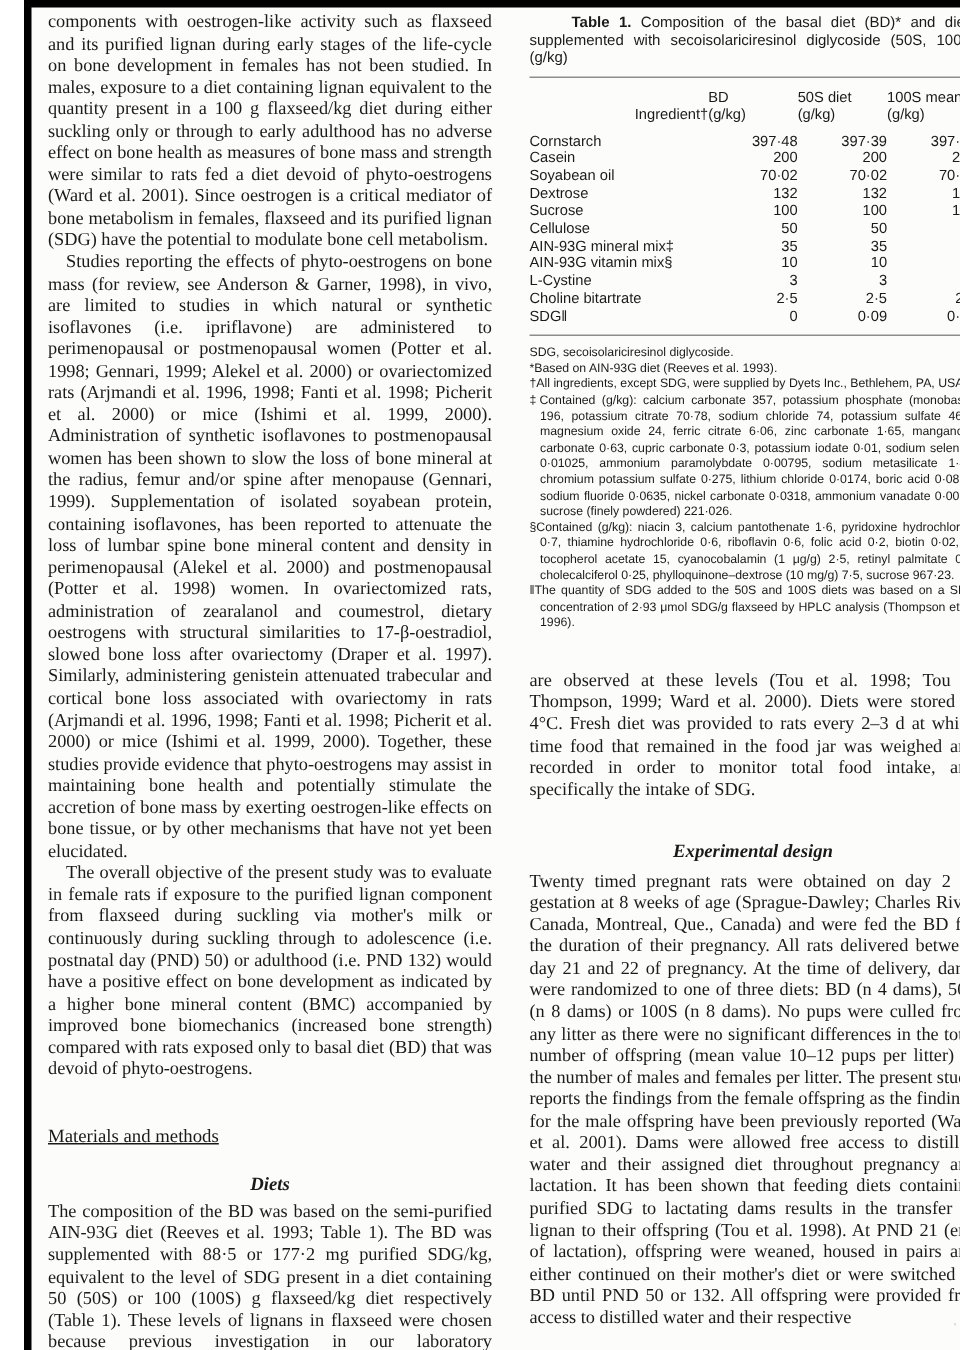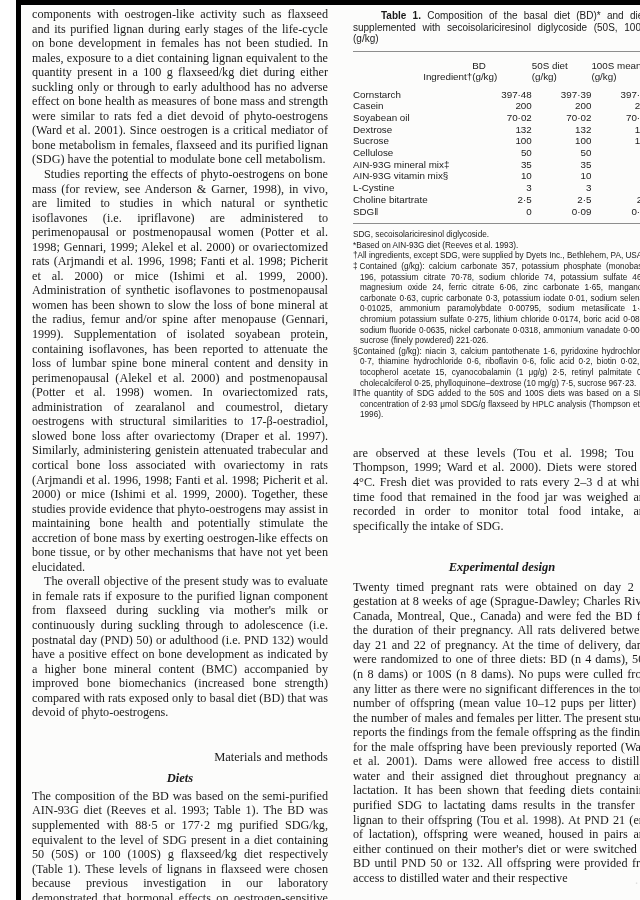--- a/index.html
+++ b/index.html
@@ -4,21 +4,21 @@
 <style>
   html, body { margin: 0; padding: 0; background: #fff; }
   body { width: 640px; height: 900px; position: relative; overflow: hidden; color: #1a1a1a; }
   .page { position: absolute; left: 16px; top: 0; width: 638px; height: 898px; border: 5px solid #000000; background: #fcfcfb; }
   .col { position: absolute; top: 0; }
   .left { left: 11px; width: 296px; }
   .right { left: 332px; width: 298px; }
   .serif { font-family: "Liberation Serif", serif; font-size: 12.2px; line-height: 14.55px; text-align: justify; }
   .serif p { margin: 0; }
   .indent { text-indent: 12px; }
-  .head1 { text-align: right; font-family: "Liberation Serif", serif; font-size: 12.5px; margin: 0; }
+  .head1 { text-align: left; font-family: "Liberation Serif", serif; font-size: 12.5px; margin: 0; text-decoration: underline; }
   .head2 { text-align: center; font-family: "Liberation Serif", serif; font-style: italic; font-size: 12.5px; margin: 0; font-weight: bold; }
   .table-block { font-family: "Liberation Sans", sans-serif; font-size: 9.6px; line-height: 11.2px; }
   .tcap { font-size: 10px; line-height: 11.5px; text-align: justify; margin: 5px 0 6px 0; }
   .tcap b { font-weight: bold; margin-left: 28px; }
   .rule { height: 0; border-top: 1.5px solid #8d8d8d; margin: 0; }
   table { border-collapse: collapse; width: 100%; font-size: 9.8px; }
   th, td { padding: 0; font-weight: normal; }
   thead th { text-align: left; vertical-align: bottom; line-height: 11.5px; padding-top: 8px; padding-bottom: 6px; }
   thead th.ing { text-align: right; }
   tbody td { line-height: 11.7px; margin-top: 20px; }
@@ -31,21 +31,21 @@
 <body>
 
 <div class="page">
 
   <div class="col left serif" style="top:2px;">
     <p>components with oestrogen-like activity such as flaxseed and its purified lignan during early stages of the life-cycle on bone development in females has not been studied. In males, exposure to a diet containing lignan equivalent to the quantity present in a 100 g flaxseed/kg diet during either suckling only or through to early adulthood has no adverse effect on bone health as measures of bone mass and strength were similar to rats fed a diet devoid of phyto-oestrogens (Ward et al. 2001). Since oestrogen is a critical mediator of bone metabolism in females, flaxseed and its purified lignan (SDG) have the potential to modulate bone cell metabolism.</p>
     <p class="indent">Studies reporting the effects of phyto-oestrogens on bone mass (for review, see Anderson &amp; Garner, 1998), in vivo, are limited to studies in which natural or synthetic isoflavones (i.e. ipriflavone) are administered to perimenopausal or postmenopausal women (Potter et al. 1998; Gennari, 1999; Alekel et al. 2000) or ovariectomized rats (Arjmandi et al. 1996, 1998; Fanti et al. 1998; Picherit et al. 2000) or mice (Ishimi et al. 1999, 2000). Administration of synthetic isoflavones to postmenopausal women has been shown to slow the loss of bone mineral at the radius, femur and/or spine after menopause (Gennari, 1999). Supplementation of isolated soyabean protein, containing isoflavones, has been reported to attenuate the loss of lumbar spine bone mineral content and density in perimenopausal (Alekel et al. 2000) and postmenopausal (Potter et al. 1998) women. In ovariectomized rats, administration of zearalanol and coumestrol, dietary oestrogens with structural similarities to 17-β-oestradiol, slowed bone loss after ovariectomy (Draper et al. 1997). Similarly, administering genistein attenuated trabecular and cortical bone loss associated with ovariectomy in rats (Arjmandi et al. 1996, 1998; Fanti et al. 1998; Picherit et al. 2000) or mice (Ishimi et al. 1999, 2000). Together, these studies provide evidence that phyto-oestrogens may assist in maintaining bone health and potentially stimulate the accretion of bone mass by exerting oestrogen-like effects on bone tissue, or by other mechanisms that have not yet been elucidated.</p>
     <p class="indent">The overall objective of the present study was to evaluate in female rats if exposure to the purified lignan component from flaxseed during suckling via mother's milk or continuously during suckling through to adolescence (i.e. postnatal day (PND) 50) or adulthood (i.e. PND 132) would have a positive effect on bone development as indicated by a higher bone mineral content (BMC) accompanied by improved bone biomechanics (increased bone strength) compared with rats exposed only to basal diet (BD) that was devoid of phyto-oestrogens.</p>
     <div style="height:30px;"></div>
     <p class="head1">Materials and methods</p>
-    <p class="head2" style="margin-top:7px;margin-bottom:3px;text-align:center;">Diets</p>
+    <p class="head2" style="margin-top:18px;margin-bottom:3px;text-align:center;">Diets</p>
     <p>The composition of the BD was based on the semi-purified AIN-93G diet (Reeves et al. 1993; Table 1). The BD was supplemented with 88·5 or 177·2 mg purified SDG/kg, equivalent to the level of SDG present in a diet containing 50 (50S) or 100 (100S) g flaxseed/kg diet respectively (Table 1). These levels of lignans in flaxseed were chosen because previous investigation in our laboratory demonstrated that hormonal effects on oestrogen-sensitive tissues</p>
   </div>
 
   <div class="col right">
     <div class="table-block">
       <div class="tcap">
         <b>Table 1.</b>
         <span>Composition of the basal diet (BD)* and diets supplemented with secoisolariciresinol diglycoside (50S, 100S) (g/kg)</span>
       </div>
       <div class="rule"></div>

